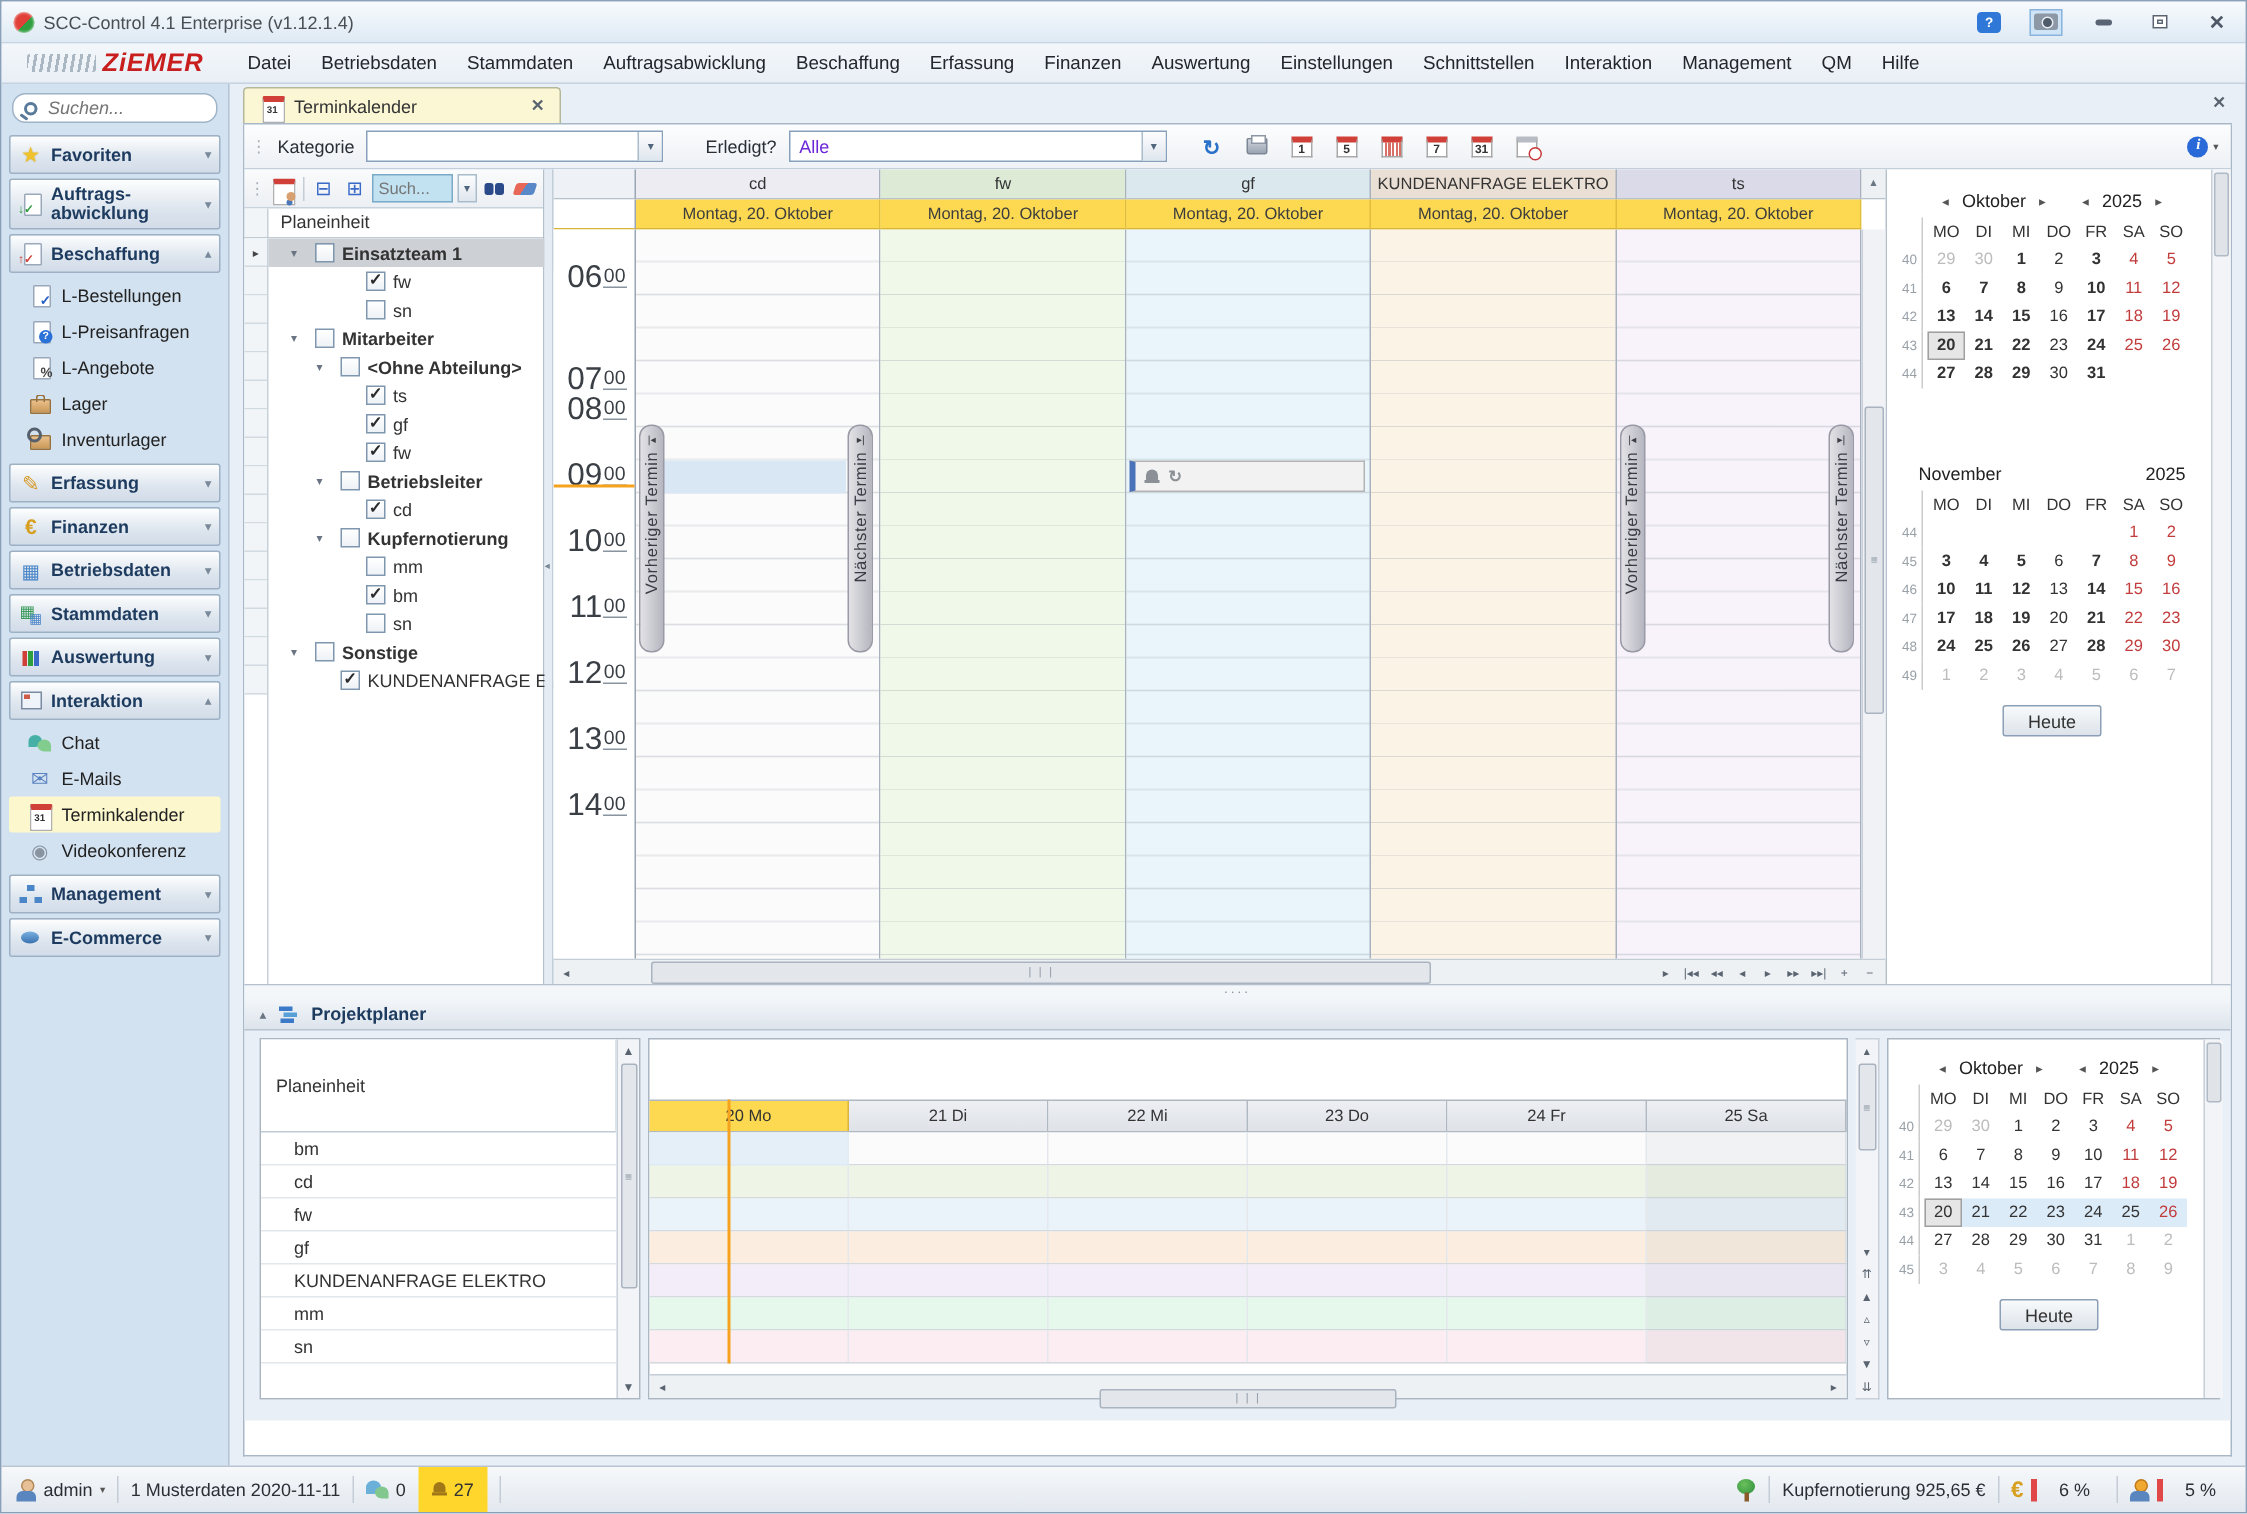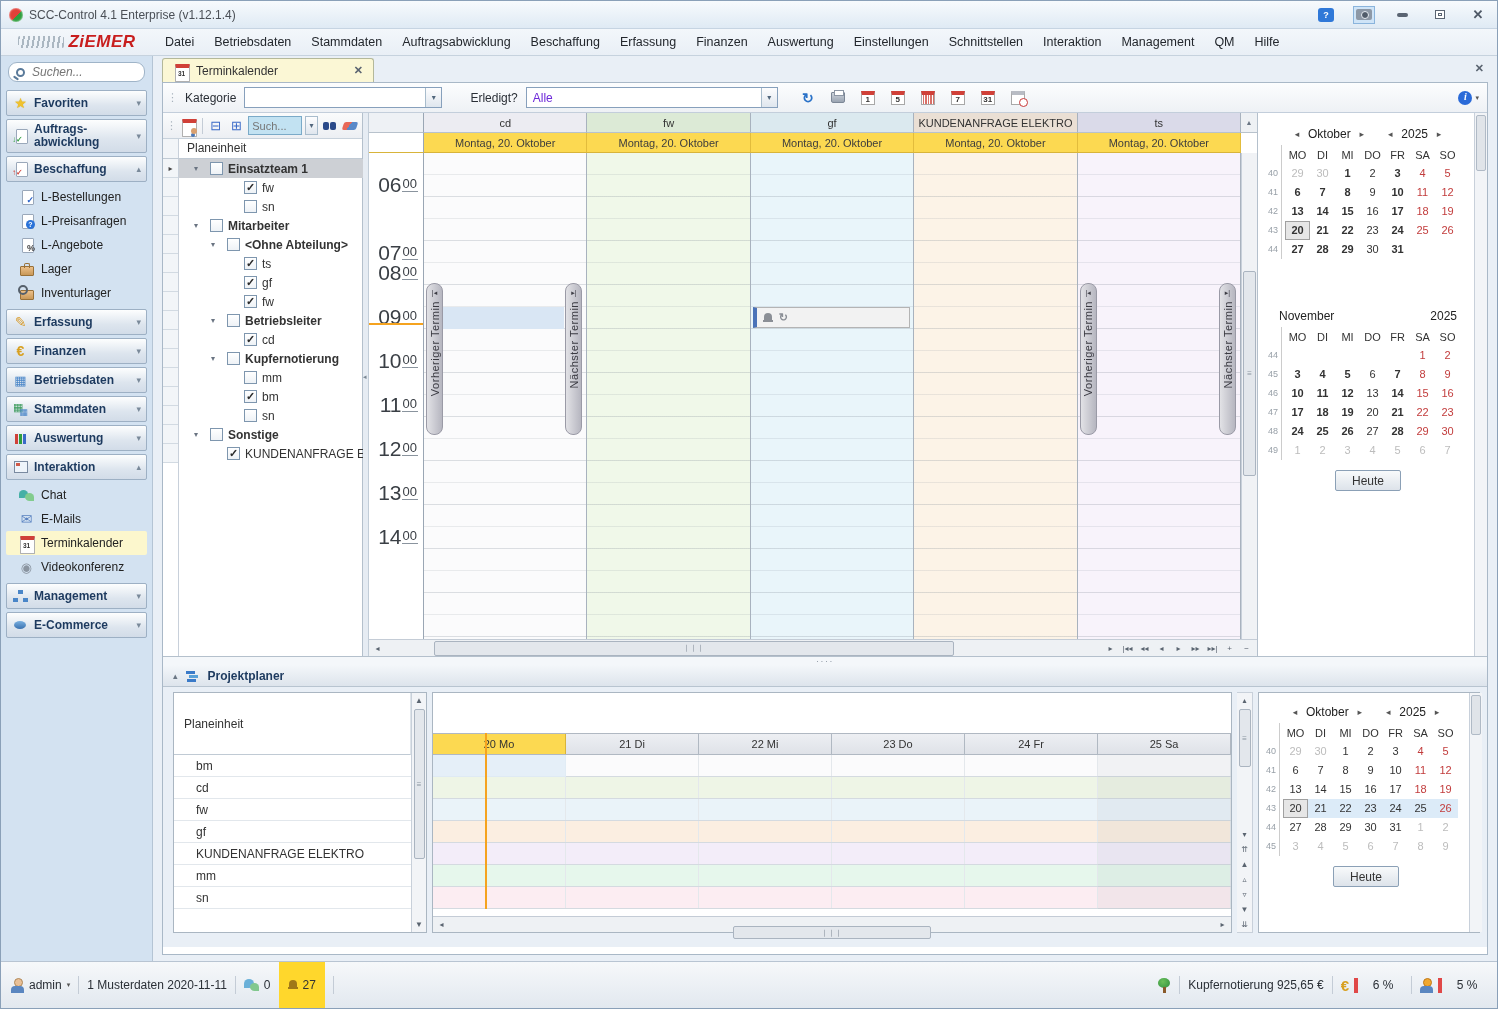--- a/index.html
+++ b/index.html
@@ -277,21 +277,21 @@
               text-align:center;font-size:7px;color:#8a94a0;line-height:12px;letter-spacing:1px;}
   .pp-vscroll{width:16px;flex:none;display:flex;flex-direction:column;align-items:center;background:#f2f4f7;
               border:1px solid #c8d0da;border-left:none;}
   .pp-vthumb{width:12px;height:58px;background:#e3e7ec;border:1px solid #aab4c0;border-radius:2px;margin:1px 0;
              display:flex;align-items:center;justify-content:center;color:#8a94a0;font-size:8px;}
   .pp-vtrack-fill{flex:1;}
   .pp-minical{width:222px;flex:none;background:#fff;border:1px solid #aab6c2;display:flex;}
   .pp-minical-in{flex:1;padding:8px 0 0 4px;display:flex;flex-direction:column;align-items:center;}
 
   
-  .statusbar{height:47px;flex:none;display:flex;align-items:center;gap:8px;padding:0 10px;
+  .statusbar{height:31px;flex:none;display:flex;align-items:center;gap:8px;padding:0 10px;
              background:linear-gradient(#f6f8fa,#e2e8ef);border-top:1px solid #b8c4d2;}
   .ssep{width:1px;height:18px;background:#c4ccd6;}
   .sitem{display:flex;align-items:center;gap:5px;color:#2a2f36;}
   .ic-person{width:13px;height:15px;position:relative;}
   .ic-person::before{content:"";position:absolute;left:3px;top:0;width:7px;height:7px;border-radius:50%;background:#e8c098;border:1px solid #b08858;}
   .ic-person::after{content:"";position:absolute;left:0px;top:8px;width:13px;height:7px;border-radius:4px 4px 0 0;background:#5a86c0;}
   .ic-worker::before{background:#f0a830;border-color:#c07818;}
   .dd4{font-size:7px;color:#555;}
   .ic-chat2{width:15px;height:13px;position:relative;}
   .ic-chat2::before{content:"";position:absolute;left:0;top:0;width:10px;height:9px;background:#6ab0d8;border-radius:50% 50% 50% 0;}

